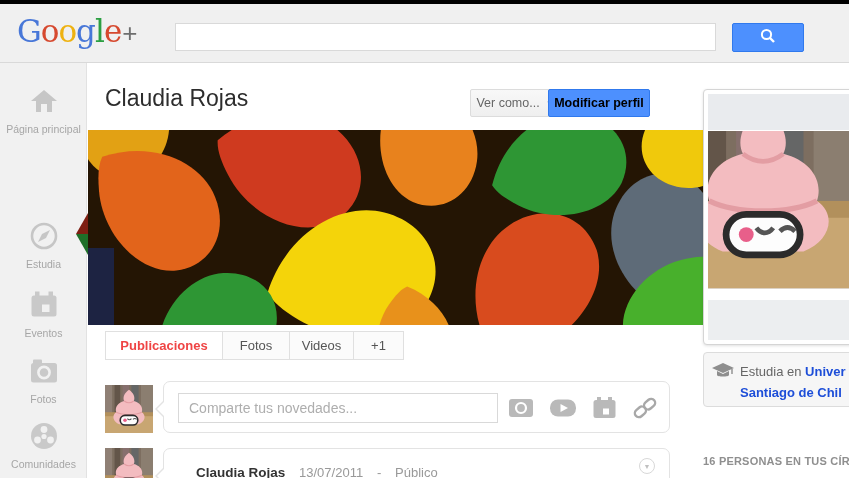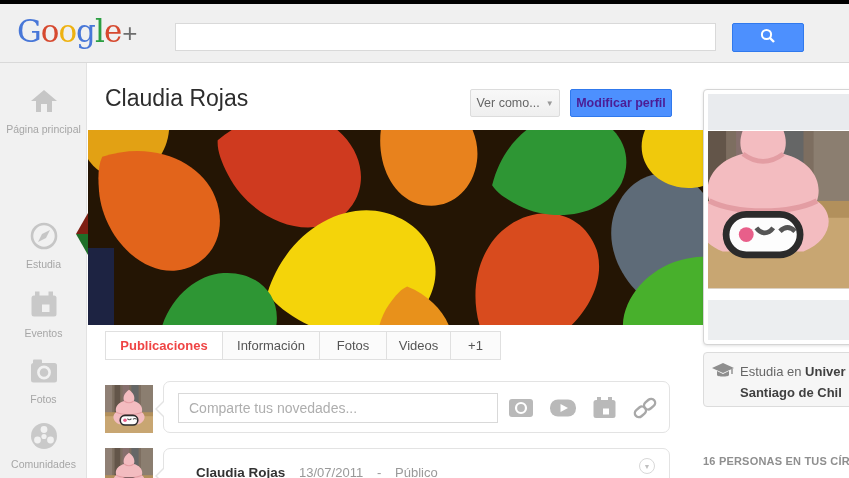--- a/index.html
+++ b/index.html
@@ -21,21 +21,21 @@
   .nav-item .nav-label { display:block; margin-top:3px; font-size:10.5px; color:#a6a6a6; }
   .nav-item.active .nav-label { color:#3c3c3c; }
   .nav-icon { display:inline-block; width:30px; height:30px; }
 
   
   .main-card { position:absolute; left:88px; top:63px; width:615px; height:415px; background:#fff; }
   .profile-name { position:absolute; left:17px; top:22px; font-size:23px; color:#2d2d2d; font-weight:400; }
   .btn { position:absolute; top:26px; height:28px; border-radius:2px; font-size:12.5px; display:flex; align-items:center; justify-content:center; cursor:pointer; }
   .btn-viewas { left:382px; width:90px; background:linear-gradient(#f8f8f8,#efefef); border:1px solid #dcdcdc; color:#666; }
   .btn-viewas .drop-arrow { margin-left:6px; font-size:8px; color:#999; }
-  .btn-edit { left:482px; width:102px; background:#4d90fe; border:1px solid #3079ed; color:#4c1d95; font-weight:bold; }
+  .btn-edit { left:460px; width:102px; background:#4d90fe; border:1px solid #3079ed; color:#000000; font-weight:bold; }
 
   
   .cover { position:absolute; left:0; top:67px; width:615px; height:195px; overflow:visible; }
   .cover svg.coverart { display:block; width:615px; height:195px; }
   .cover-tab { position:absolute; left:-12px; top:83px; width:12px; height:42px; }
 
   
   .tabs { position:absolute; left:17px; top:268px; display:flex; }
   .tab { height:29px; border:1px solid #e0e0e0; border-left:none; background:#fbfbfb; color:#555; font-size:13px; display:flex; align-items:center; justify-content:center; cursor:pointer; }
   .tab:first-child { border-left:1px solid #e0e0e0; }
@@ -63,21 +63,21 @@
   
   .photo-card { position:absolute; left:703px; top:89px; width:210px; height:256px; background:#fff; border:1px solid #d5d5d5; border-radius:4px; box-shadow:0 1px 3px rgba(0,0,0,.12); padding:4px; }
   .photo-card .card-strip { width:100%; height:36px; background:#e9ebee; }
   .photo-card .card-photo { width:100%; height:168px; overflow:hidden; margin-top:1px; }
   .photo-card .card-photo svg { display:block; width:202px; height:168px; }
   .photo-card .card-strip-b { width:100%; height:40px; background:#eceef0; margin-top:1px; }
   .info-card { position:absolute; left:703px; top:352px; width:210px; height:55px; background:#f6f6f6; border:1px solid #dcdcdc; border-radius:4px; padding:8px 10px 0 8px; }
   .info-row { display:flex; }
   .cap-icon { width:22px; height:16px; margin:2px 6px 0 0; flex:none; }
   .info-text { font-size:13px; color:#666; line-height:21px; white-space:nowrap; }
-  .info-text b { color:#404040; }
+  .info-text b { color:#1d4ed8; }
   .circles-heading { position:absolute; left:703px; top:455px; font-size:11px; font-weight:bold; color:#8f8f8f; letter-spacing:.2px; white-space:nowrap; }
 </style>
 </head>
 <body>
 
 <svg width="0" height="0" style="position:absolute">
   <defs>
     <path id="drop" d="M-78,0 C-52,-42 -6,-54 24,-38 C54,-22 62,12 40,36 C16,60 -32,54 -60,26 C-70,16 -76,8 -78,0 Z"></path>
     <symbol id="plush" viewBox="0 0 60 60" preserveAspectRatio="xMidYMid slice">
       <rect x="0" y="0" width="60" height="60" fill="#7d6e60"></rect>
@@ -198,23 +198,20 @@
     <svg class="cover-tab" viewBox="0 0 12 42">
       <polygon points="12,0 0,21 12,21" fill="#7e1f12"></polygon>
       <polygon points="12,21 0,21 12,42" fill="#1e6f28"></polygon>
     </svg>
   </div>
 
   <div class="tabs">
     <div class="tab tab-0 active">
         <span>Publicaciones</span>
       </div>
-    <div class="tab tab-1">
-        <span>Información</span>
-      </div>
     <div class="tab tab-2">
         <span>Fotos</span>
       </div>
     <div class="tab tab-3">
         <span>Videos</span>
       </div>
     <div class="tab tab-4">
         <span>+1</span>
       </div>
   </div>

